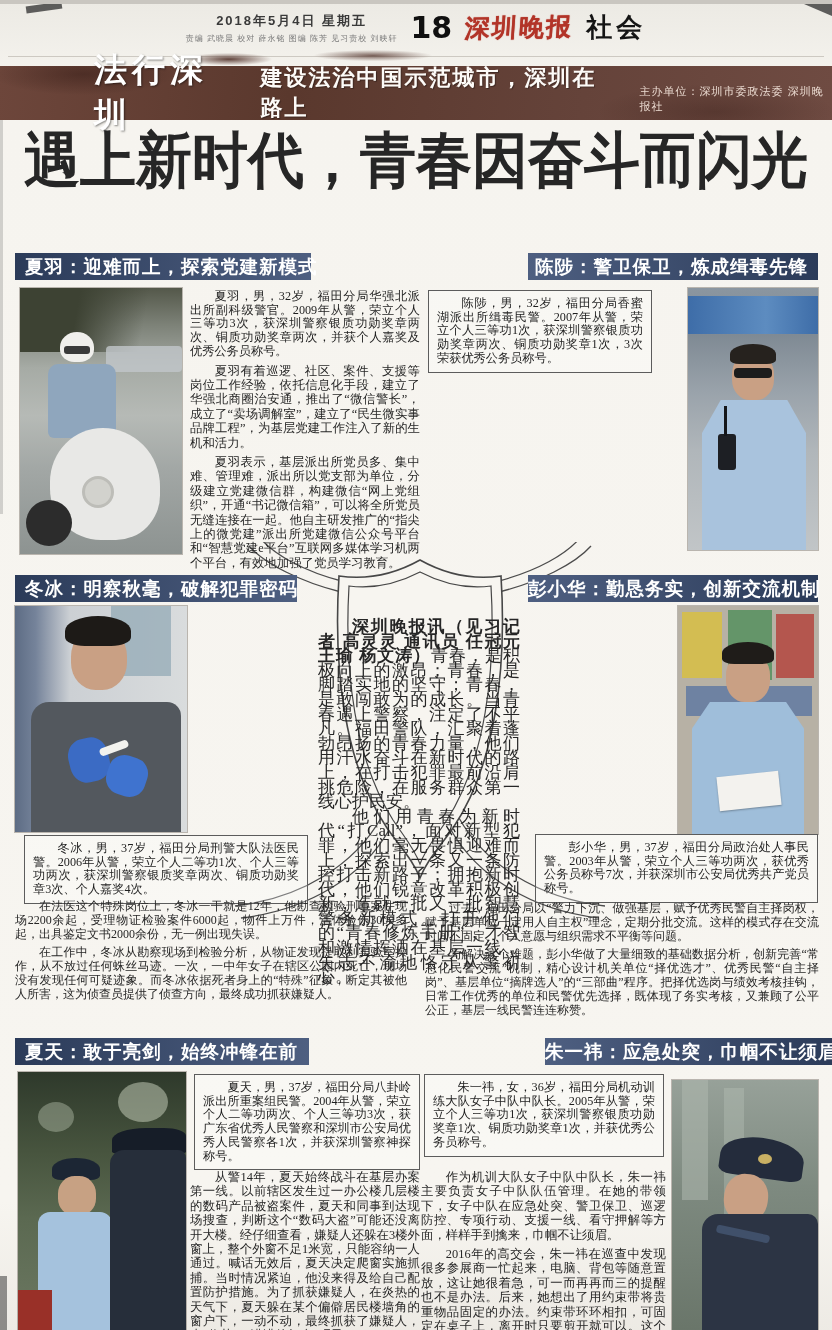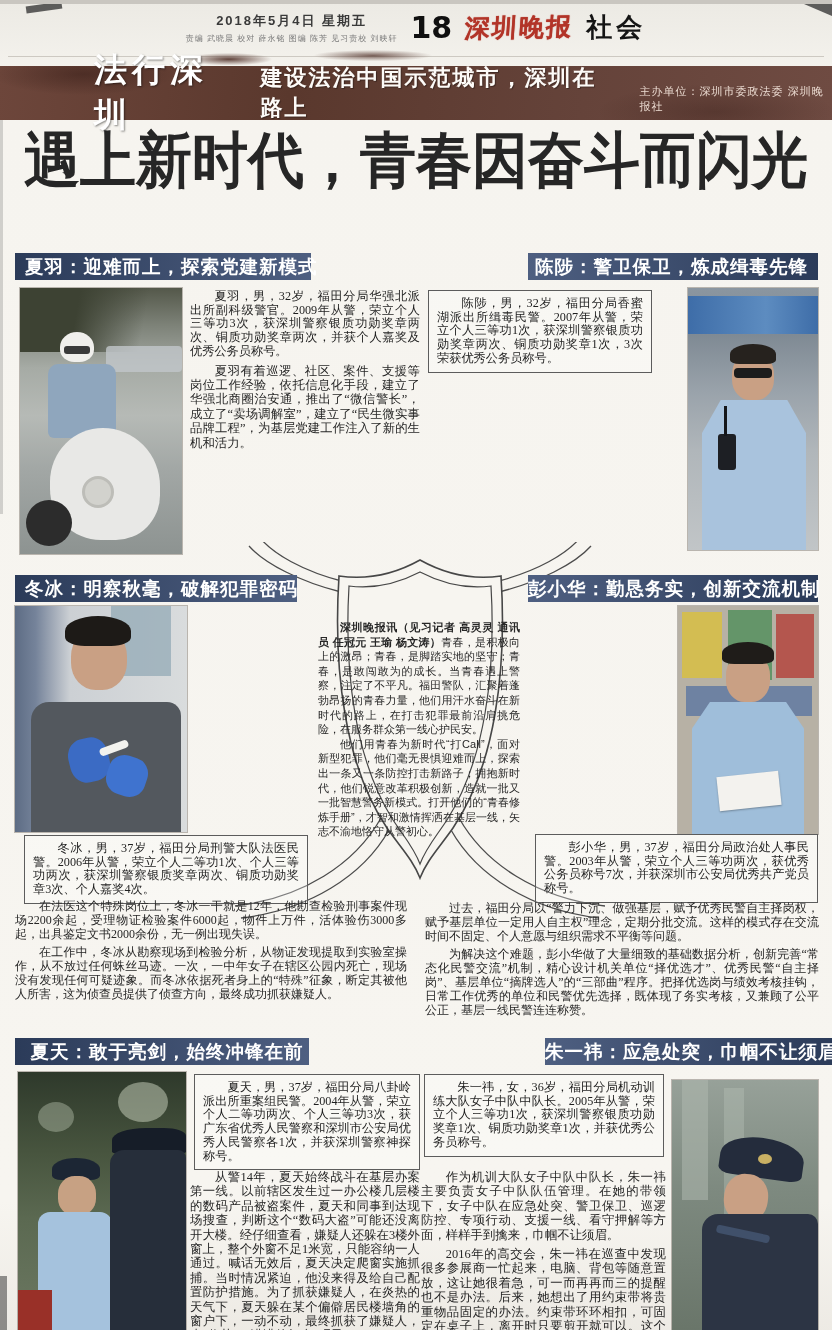--- a/index.html
+++ b/index.html
@@ -32,21 +32,21 @@
   .slogan{font-size:22px;font-weight:800;color:#fdfbf8;margin-left:26px;letter-spacing:2px;text-shadow:1px 1px 1px rgba(0,0,0,.35);}
   .organizer{font-size:11px;color:#ecdcd2;margin-left:24px;margin-top:12px;letter-spacing:1px;}
   
   .headline{position:absolute;top:120px;left:0;width:832px;margin:0;text-align:center;
     font-size:56px;font-weight:900;color:#262626;transform:scaleY(1.08);font-family:"DejaVu Sans",sans-serif;}
   .subhead{position:absolute;top:194px;left:0;width:832px;margin:0;text-align:center;
     font-size:26px;font-weight:700;color:#424242;}
   
   .bar{position:absolute;height:27px;line-height:27px;color:#fff;font-weight:800;font-size:18.5px;
     letter-spacing:1px;white-space:nowrap;box-sizing:border-box;z-index:4;}
-  .bar-l{background:linear-gradient(90deg,#2b3b59,#4e5f81);padding-left:10px;text-align:center;}
+  .bar-l{background:linear-gradient(90deg,#2b3b59,#4e5f81);padding-left:10px;}
   .bar-r{background:linear-gradient(270deg,#2b3b59,#4e5f81);padding-right:10px;text-align:right;}
   #bar-xiayu{top:249px;left:15px;width:296px;}
   #bar-chenzhi{top:249px;left:528px;width:290px;}
   #bar-dongbing{top:571px;left:15px;width:282px;}
   #bar-pengxiaohua{top:571px;left:528px;width:290px;}
   #bar-xiatian{top:1034px;left:15px;width:294px;}
   #bar-zhuyiwei{top:1034px;left:545px;width:290px;}
   
   .photo{position:absolute;overflow:hidden;z-index:2;box-shadow:0 0 0 1px rgba(110,105,95,.45);}
   .ps{position:absolute;}
@@ -66,21 +66,21 @@
   #dongbing-text{left:15px;top:896px;width:392px;}
   #pxh-bio{left:535px;top:830px;width:283px;}
   #pxh-text{left:425px;top:898px;width:394px;}
   #xiatian-bio{left:194px;top:1070px;width:226px;}
   #xiatian-text{left:190px;top:1166px;width:230px;}
   #zyw-bio{left:424px;top:1070px;width:240px;}
   #zyw-text{left:421px;top:1166px;width:245px;}
   
   #shield-svg{position:absolute;left:205px;top:538px;width:430px;height:420px;z-index:1;}
   #shield-text{position:absolute;left:318px;top:616px;width:202px;z-index:3;text-align:justify;
-    font-family:Liberation Sans, sans-serif;font-size:11px;line-height:14.6px;color:#262626;}
+    font-family:Liberation Serif, serif;font-size:17px;line-height:14.6px;color:#262626;}
   #shield-text p{margin:0;text-indent:2em;}
   #shield-text .byline{font-weight:bold;}
 </style>
 </head>
 <body>
 
 <div id="page">
 
   <div class="smudge" style="left:26px;top:0;width:36px;height:7px;transform:rotate(-8deg);"></div>
   <div class="smudge" style="left:804px;top:0;width:28px;height:12px;clip-path:polygon(100% 0,0 0,100% 100%);"></div>
@@ -198,20 +198,21 @@
   </svg>
 
   <div id="shield-text">
     <p><span class="byline">深圳晚报讯（见习记者 高灵灵 通讯员 任冠元 王瑜 杨文涛）</span><span>青春，是积极向上的激昂；青春，是脚踏实地的坚守；青春，是敢闯敢为的成长。当青春遇上警察，注定了不平凡。福田警队，汇聚着蓬勃昂扬的青春力量，他们用汗水奋斗在新时代的路上，在打击犯罪最前沿肩挑危险，在服务群众第一线心护民安。</span></p>
     <p>他们用青春为新时代“打Call”，面对新型犯罪，他们毫无畏惧迎难而上，探索出一条又一条防控打击新路子；拥抱新时代，他们锐意改革积极创新，造就一批又一批智慧警务新模式。打开他们的“青春修炼手册”，才智和激情挥洒在基层一线，矢志不渝地恪守从警初心。</p>
   </div>
 
   <div class="txt col-n" id="xiayu-text">
     <p class="bio">夏羽，男，32岁，福田分局华强北派出所副科级警官。2009年从警，荣立个人三等功3次，获深圳警察银质功勋奖章两次、铜质功勋奖章两次，并获个人嘉奖及优秀公务员称号。</p>
     <p>夏羽有着巡逻、社区、案件、支援等岗位工作经验，依托信息化手段，建立了华强北商圈治安通，推出了“微信警长”，成立了“卖场调解室”，建立了“民生微实事品牌工程”，为基层党建工作注入了新的生机和活力。</p>
+    <p>夏羽表示，基层派出所党员多、集中难、管理难，派出所以党支部为单位，分级建立党建微信群，构建微信“网上党组织”，开通“书记微信箱”，可以将全所党员无缝连接在一起。他自主研发推广的“指尖上的微党建”派出所党建微信公众号平台和“智慧党建e平台”互联网多媒体学习机两个平台，有效地加强了党员学习教育。</p>
   </div>
 
   <div class="bio-box" id="chenzhi-bio">
     <p class="bio">陈陟，男，32岁，福田分局香蜜湖派出所缉毒民警。2007年从警，荣立个人三等功1次，获深圳警察银质功勋奖章两次、铜质功勋奖章1次，3次荣获优秀公务员称号。</p>
   </div>
 
   <div class="bio-box" id="dongbing-bio">
     <p class="bio">冬冰，男，37岁，福田分局刑警大队法医民警。2006年从警，荣立个人二等功1次、个人三等功两次，获深圳警察银质奖章两次、铜质功勋奖章3次、个人嘉奖4次。</p>
   </div>
   <div class="txt col-w" id="dongbing-text">

